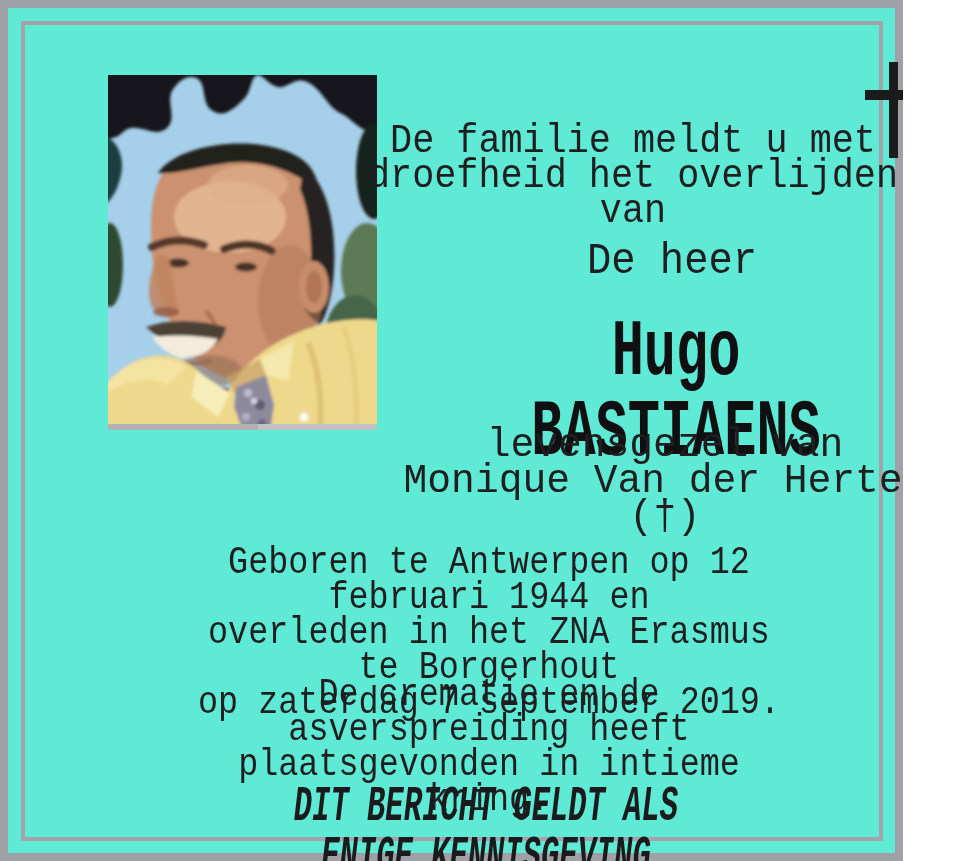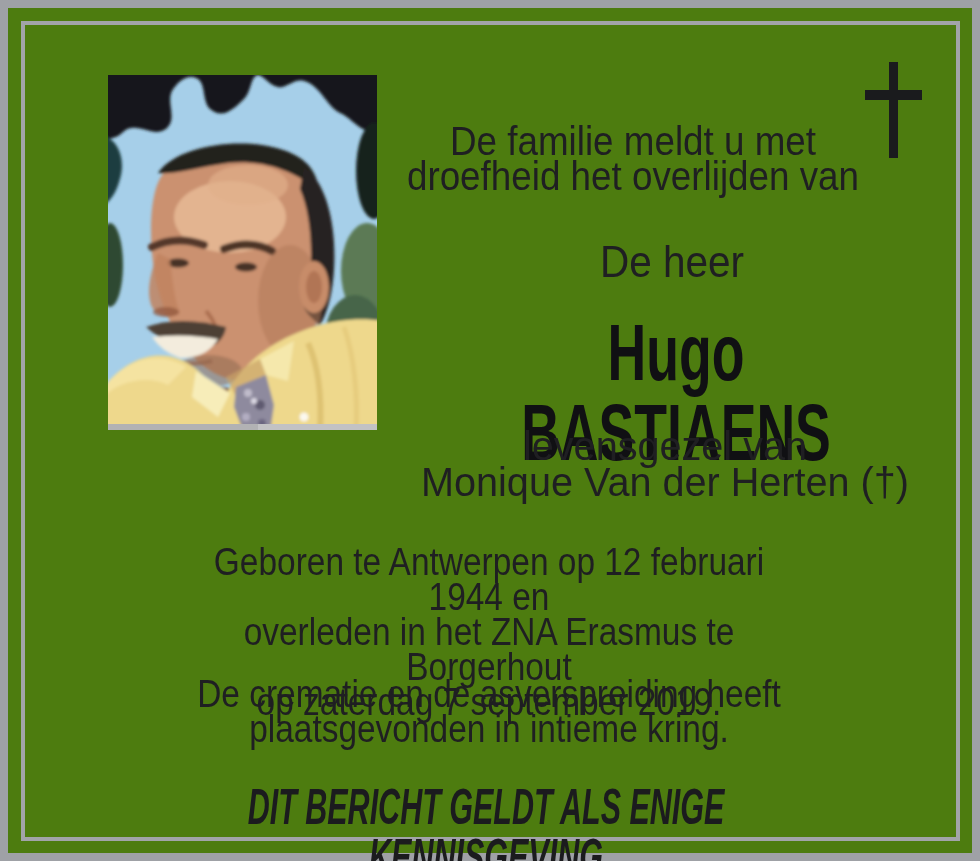--- a/index.html
+++ b/index.html
@@ -1,18 +1,18 @@
 <!DOCTYPE html>
 <html><head>
 <meta charset="utf-8">
 <style>
   html,body { margin:0; padding:0; background:#ffffff; }
   .card {
-    position:relative; width:980px; height:861px; background:#4d7c0f;
-    font-family:Liberation Sans, sans-serif; color:#1f1f22;
+    position:relative; width:903px; height:861px; background:#5eead4;
+    font-family:Liberation Mono, monospace; color:#1f1f22;
     overflow:hidden;
   }
   .outer-frame { position:absolute; inset:0; border:8px solid #9fa1a6; box-sizing:border-box; }
   .inner-frame { position:absolute; left:21px; top:21px; right:20px; bottom:20px;
                  border:4px solid #a2a4a9; box-sizing:border-box; }
   .photo { position:absolute; left:108px; top:75px; width:269px; height:355px; }
   .photo svg { display:block; width:100%; height:100%; }
 
   .cross { position:absolute; left:865px; top:62px; width:57px; height:96px; }
   .cross .vbar { position:absolute; left:24px; top:0; width:9px; height:96px; background:#1a1b1d; }

